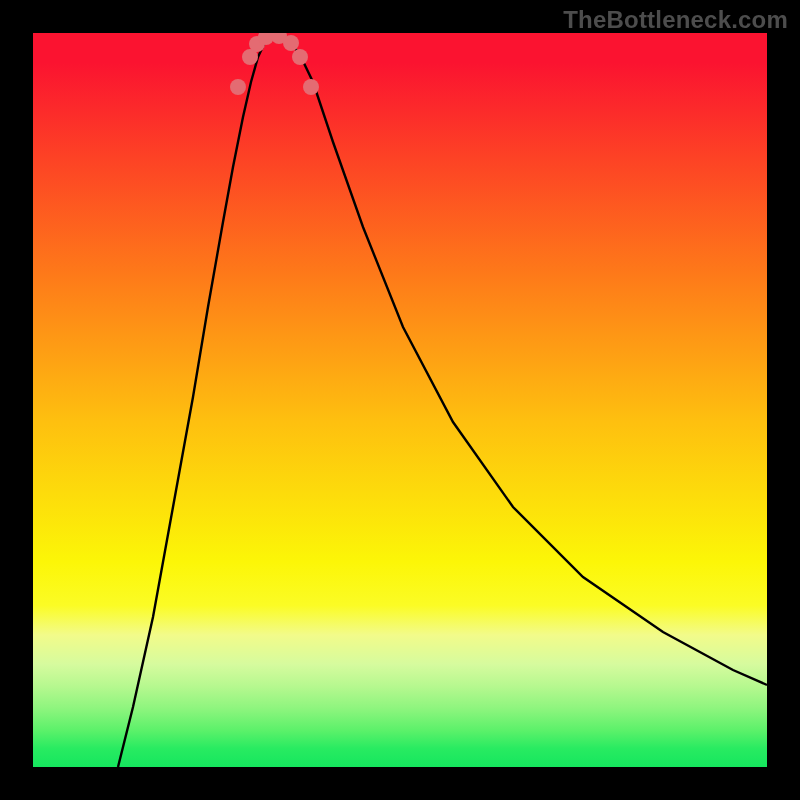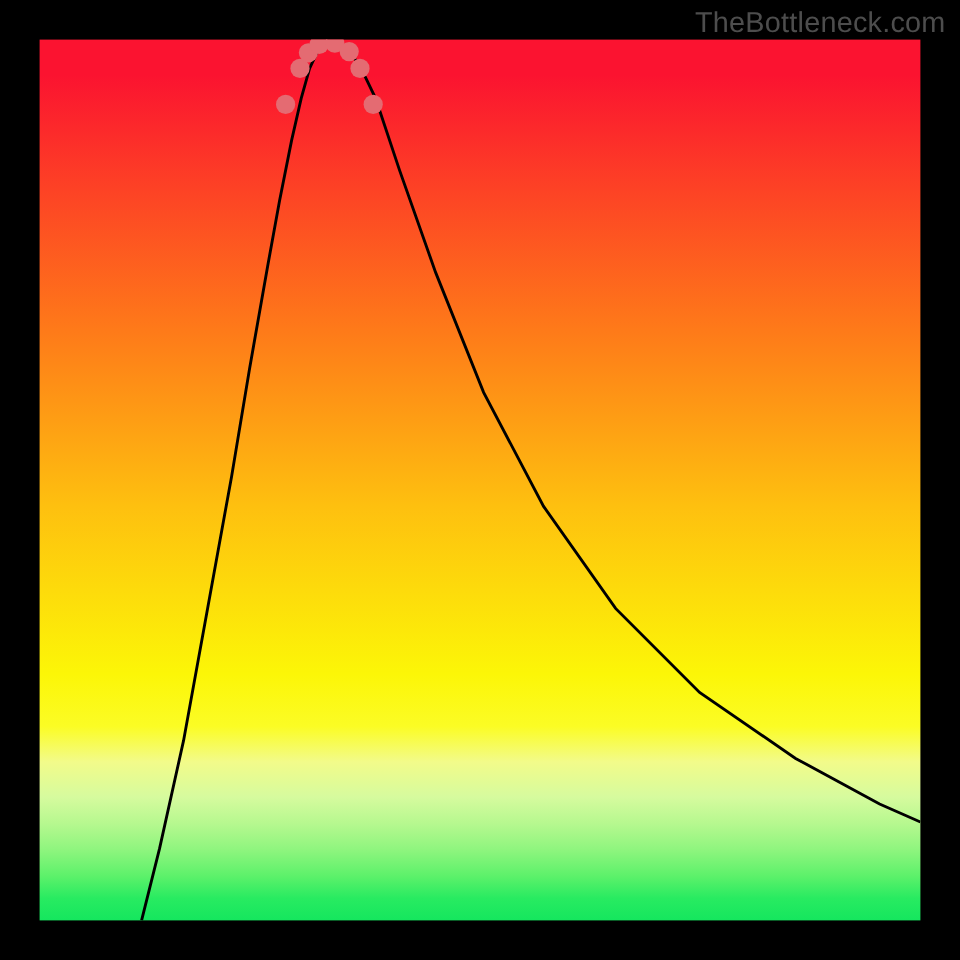--- a/index.html
+++ b/index.html
@@ -43,21 +43,21 @@
       #28eb61 97.5%,
       #15e65e 100%
     );
   }
   .watermark {
     position: absolute;
     top: 6px;
     right: 12px;
     color: #4d4d4d;
     font-size: 24px;
-    font-weight: 400;
+    font-weight: 700;
     font-family: Arial, Helvetica, sans-serif;
     letter-spacing: 0.2px;
   }
   svg.curve {
     position: absolute;
     left: 0;
     top: 0;
     width: 734px;
     height: 734px;
   }

